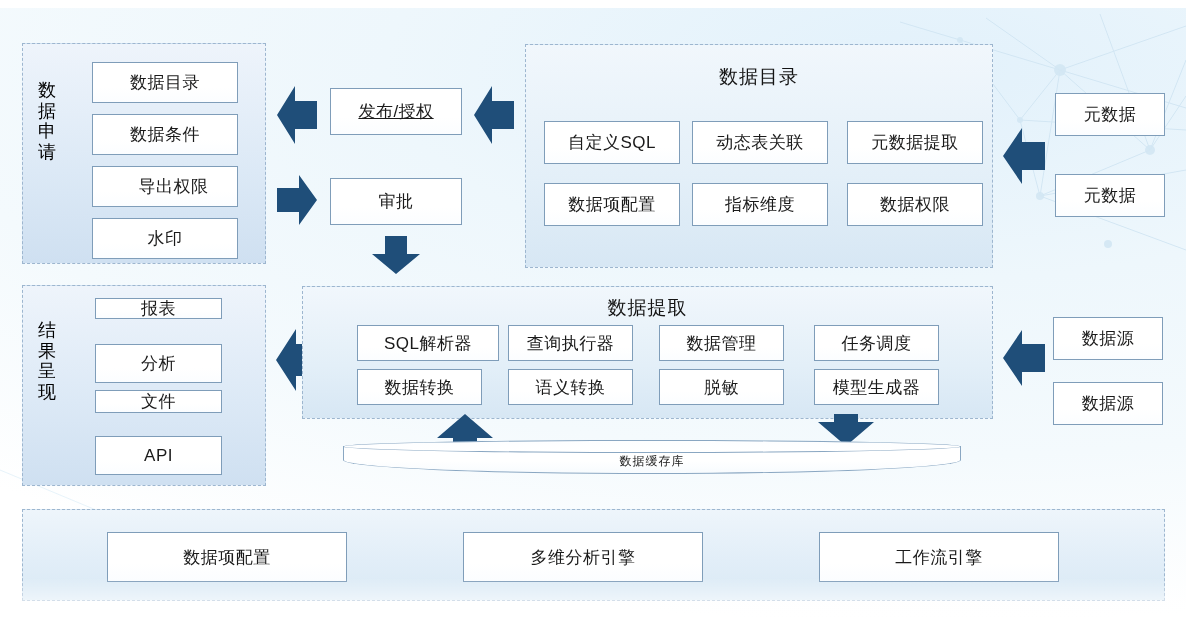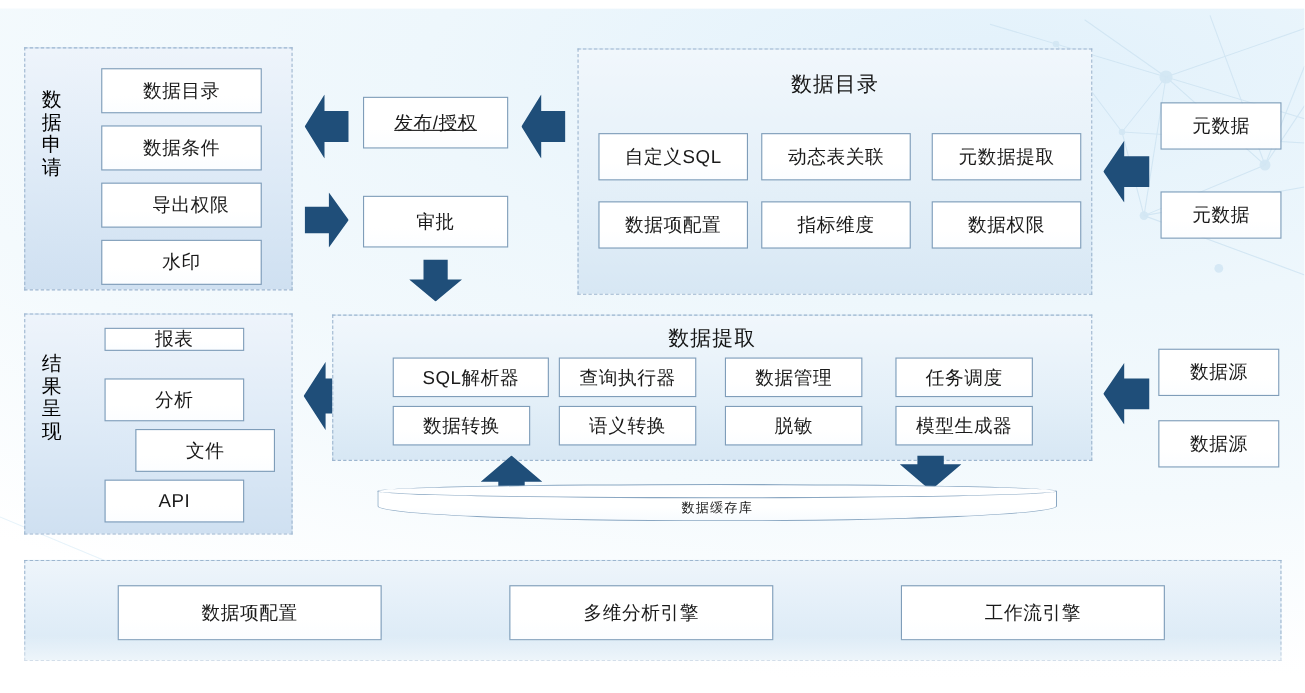--- a/index.html
+++ b/index.html
@@ -190,21 +190,21 @@
       <polygon points="0,28 19,0 19,14 42,14 42,42 19,42 19,56" fill="#1F4E79"></polygon>
     </svg>
   </div>
   <div class="node" style="left:1055px; top:93px; width:110px; height:43px;">元数据</div>
   <div class="node" style="left:1055px; top:174px; width:110px; height:43px;">元数据</div>
 
   <div class="dash-box" style="left:22px; top:285px; width:244px; height:201px;"></div>
   <div class="vlabel" style="left:34px; top:302px;">结果呈现</div>
   <div class="node" style="left:95px; top:298px; width:127px; height:21px;">报表</div>
   <div class="node" style="left:95px; top:344px; width:127px; height:39px;">分析</div>
-  <div class="node" style="left:95px; top:390px; width:127px; height:39px;margin-left:28px;">文件</div>
+  <div class="node" style="left:95px; top:390px; width:127px; height:23px;">文件</div>
   <div class="node" style="left:95px; top:436px; width:127px; height:39px;">API</div>
 
   <div class="arrow" style="left:276px; top:329px; width:44px; height:62px;">
     <svg viewBox="0 0 44 62" width="44" height="62">
       <polygon points="0,31 20,0 20,15 44,15 44,47 20,47 20,62" fill="#1F4E79"></polygon>
     </svg>
   </div>
 
   <div class="dash-box lite" style="left:302px; top:286px; width:691px; height:133px;"></div>
   <div class="panel-title" style="left:302px; top:295px; width:691px;">数据提取</div>

